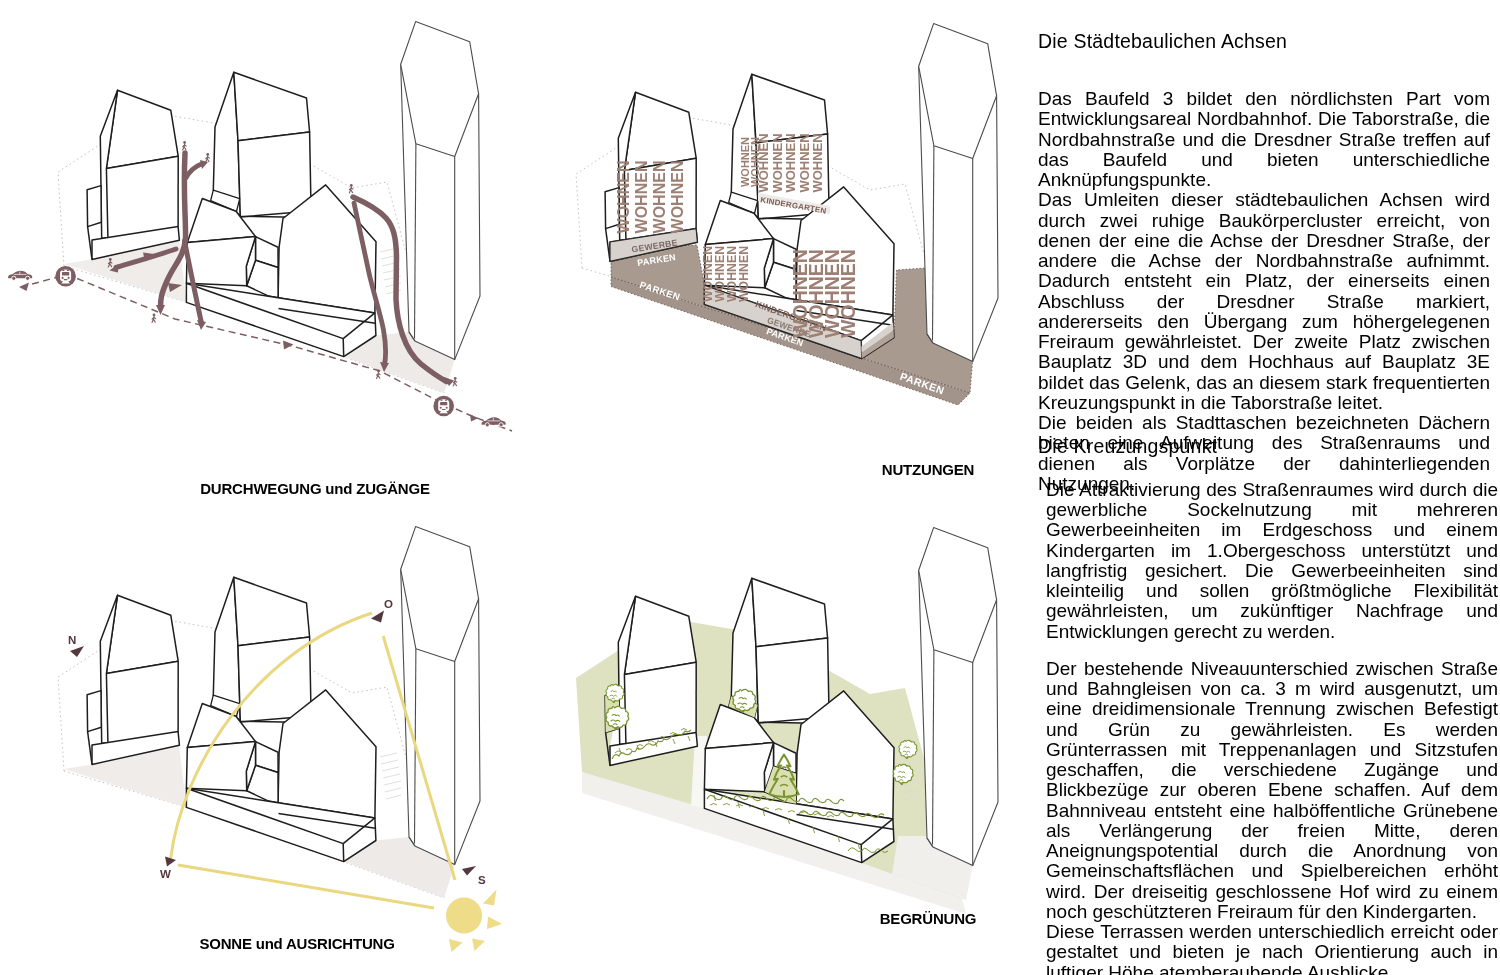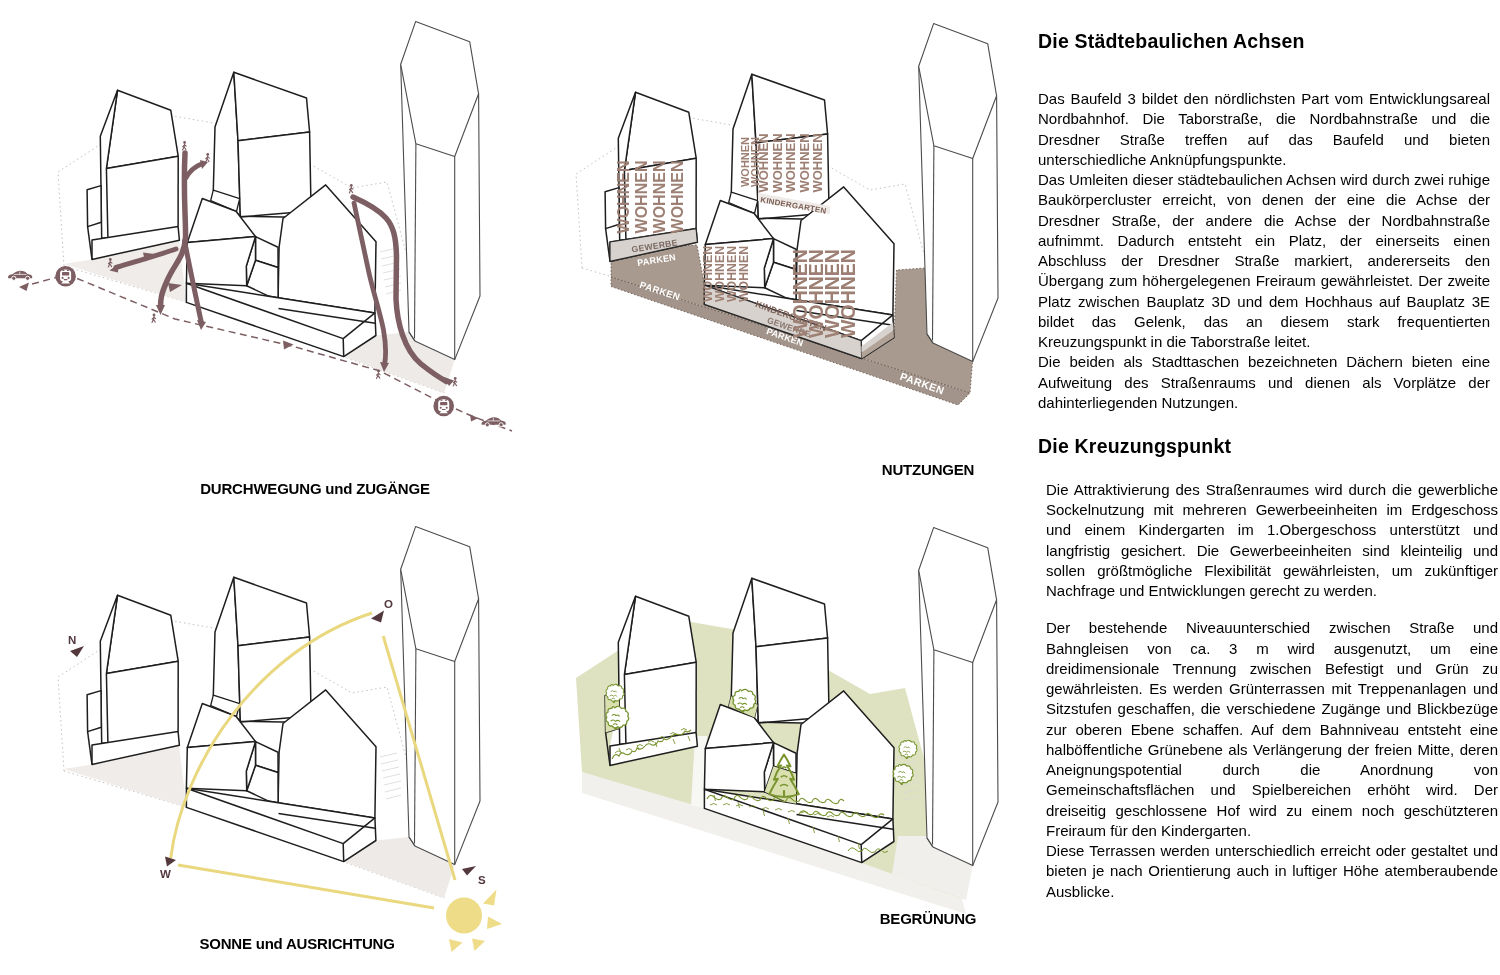--- a/index.html
+++ b/index.html
@@ -1,19 +1,19 @@
 <!DOCTYPE html>
 <html><head>
 <meta charset="utf-8">
 <style>
 html,body{margin:0;padding:0;background:#ffffff;}
 body{width:1500px;height:975px;position:relative;font-family:"Liberation Sans",sans-serif;overflow:hidden;}
 .tcol{position:absolute;left:1038px;top:0;width:452px;color:#000;}
-.tcol h2{font-size:19.5px;font-weight:bold;margin:0;letter-spacing:0.2px;}
-.tcol p{font-size:15px;line-height:20.25px;text-align:justify;margin:0;}
+.tcol h2{font-size:19.5px;font-weight:normal;margin:0;letter-spacing:0.2px;}
+.tcol p{font-size:19px;line-height:20.25px;text-align:justify;margin:0;}
 .cap{font-weight:bold;font-size:15px;letter-spacing:-0.2px;fill:#000;text-anchor:middle;}
 </style>
 </head>
 <body>
 <svg width="1030" height="975" viewBox="0 0 1030 975">
 <defs>
 <g id="mass">
 
 <g stroke="#1e1e1e" stroke-width="1.5" fill="#ffffff" stroke-linejoin="round">
 <polygon points="233.8,72.3 215.0,127.0 213.3,190.2 240.3,216.3 238.0,140.8"></polygon>

